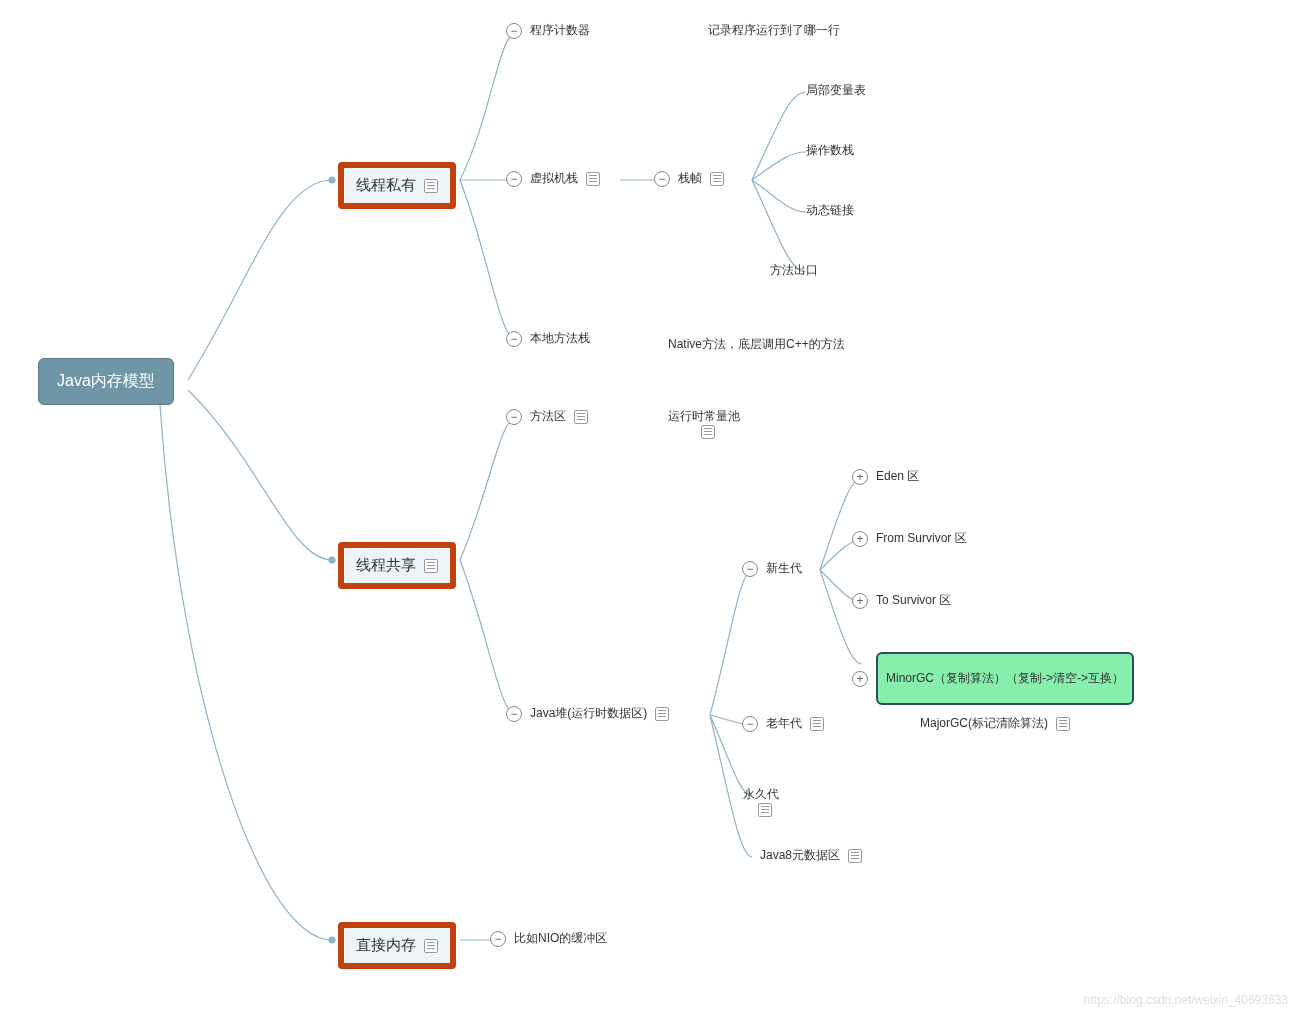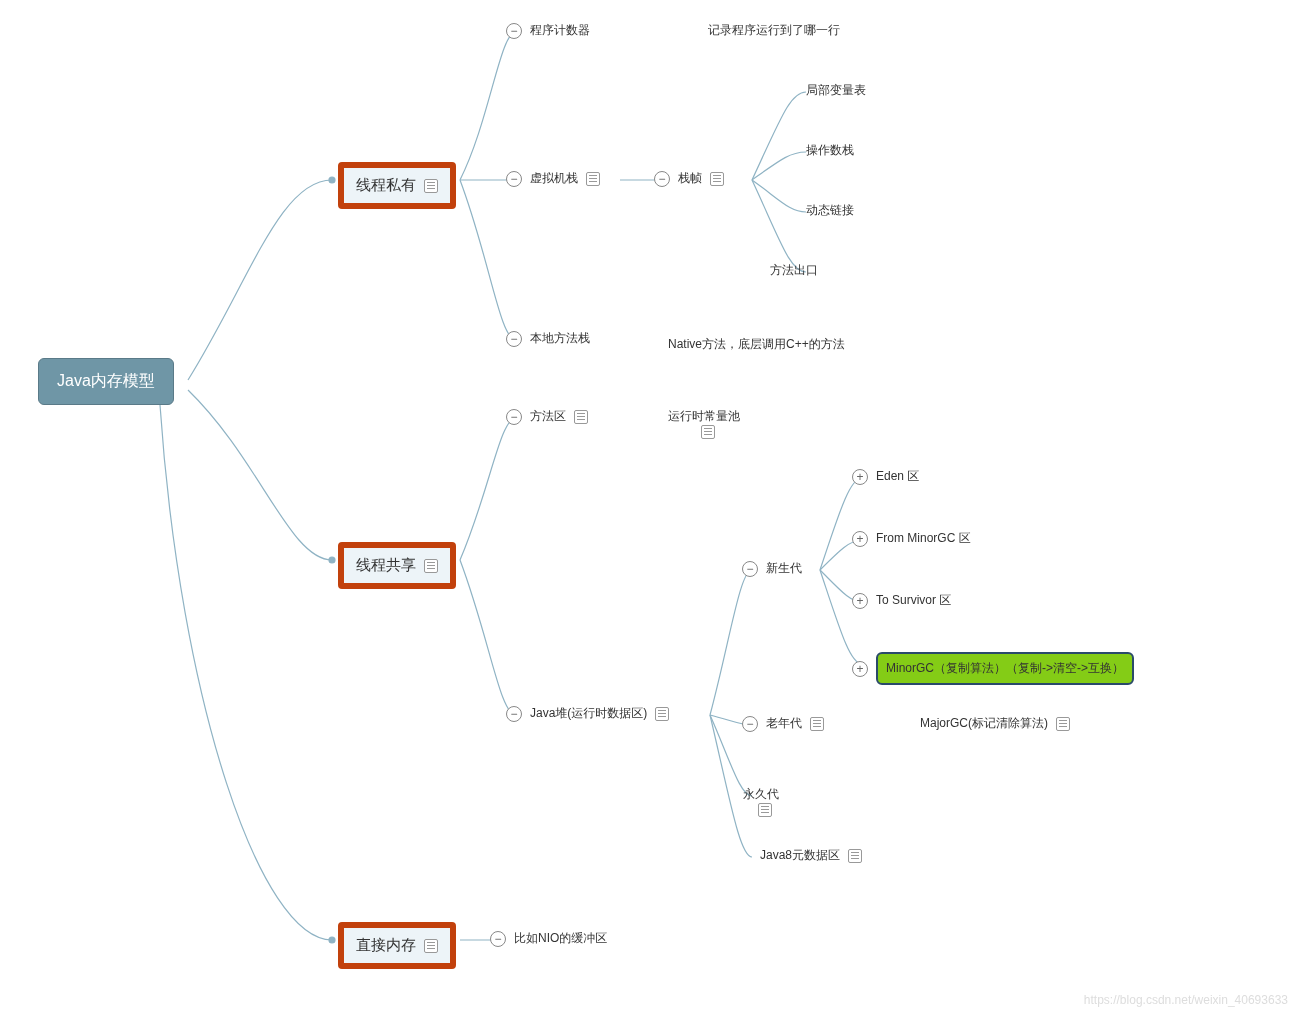--- a/index.html
+++ b/index.html
@@ -1,21 +1,21 @@
 <!DOCTYPE html>
 <html><head>
 <meta charset="utf-8">
 <style>
   html,body{margin:0;padding:0;width:1298px;height:1013px;background:#fff;font-family:"Microsoft YaHei","PingFang SC",Arial,sans-serif;font-size:14px;color:#333;}
   svg{position:absolute;top:0;left:0;}
   .node{position:absolute;display:flex;align-items:center;white-space:nowrap;}
   .root{background:#6f96a6;color:#fff;border:1px solid #5a7a88;border-radius:6px;padding:12px 18px;font-size:16px;}
   .box{background:#edf4f8;border:6px solid #c2410c;border-radius:4px;padding:8px 12px;font-size:15px;}
   .txt{font-size:12px;}
-  .sel{border:2px solid #2a4a6a;border-radius:6px;padding:6px 8px;background:#84cc16;}
+  .sel{border:2px solid #2a4a6a;border-radius:6px;padding:16px 8px;background:#86efac;}
   .tog{width:14px;height:14px;border:1px solid #888;border-radius:50%;display:inline-flex;align-items:center;justify-content:center;font-size:12px;line-height:1;color:#666;background:#fff;margin-right:8px;cursor:pointer;flex-shrink:0;}
   .note-ic{width:14px;height:14px;margin-left:8px;display:inline-block;position:relative;flex-shrink:0;}
   .note-ic::before{content:"";position:absolute;inset:0;border:1px solid #999;border-radius:2px;background:#fff;}
   .note-ic::after{content:"";position:absolute;left:3px;right:3px;top:3px;height:1px;background:#999;box-shadow:0 3px 0 #999,0 6px 0 #999;}
   .watermark{position:absolute;bottom:6px;right:10px;color:#ddd;font-size:12px;margin-top:28px;}
 </style>
 </head>
 <body>
 
 <svg width="1298" height="1013">
@@ -133,21 +133,21 @@
   <span class="tog">−</span>
   <span class="txt">新生代</span>
 </div>
 
 <div class="node" style="left:852px;top:468px;">
   <span class="tog">+</span>
   <span class="txt">Eden 区</span>
 </div>
 <div class="node" style="left:852px;top:530px;">
   <span class="tog">+</span>
-  <span class="txt">From MinorGC 区</span>
+  <span class="txt">From Survivor 区</span>
 </div>
 <div class="node" style="left:852px;top:592px;">
   <span class="tog">+</span>
   <span class="txt">To Survivor 区</span>
 </div>
 <div class="node" style="left:852px;top:652px;">
   <span class="tog">+</span>
   <span class="txt sel">MinorGC（复制算法）（复制-&gt;清空-&gt;互换）</span>
 </div>
 

